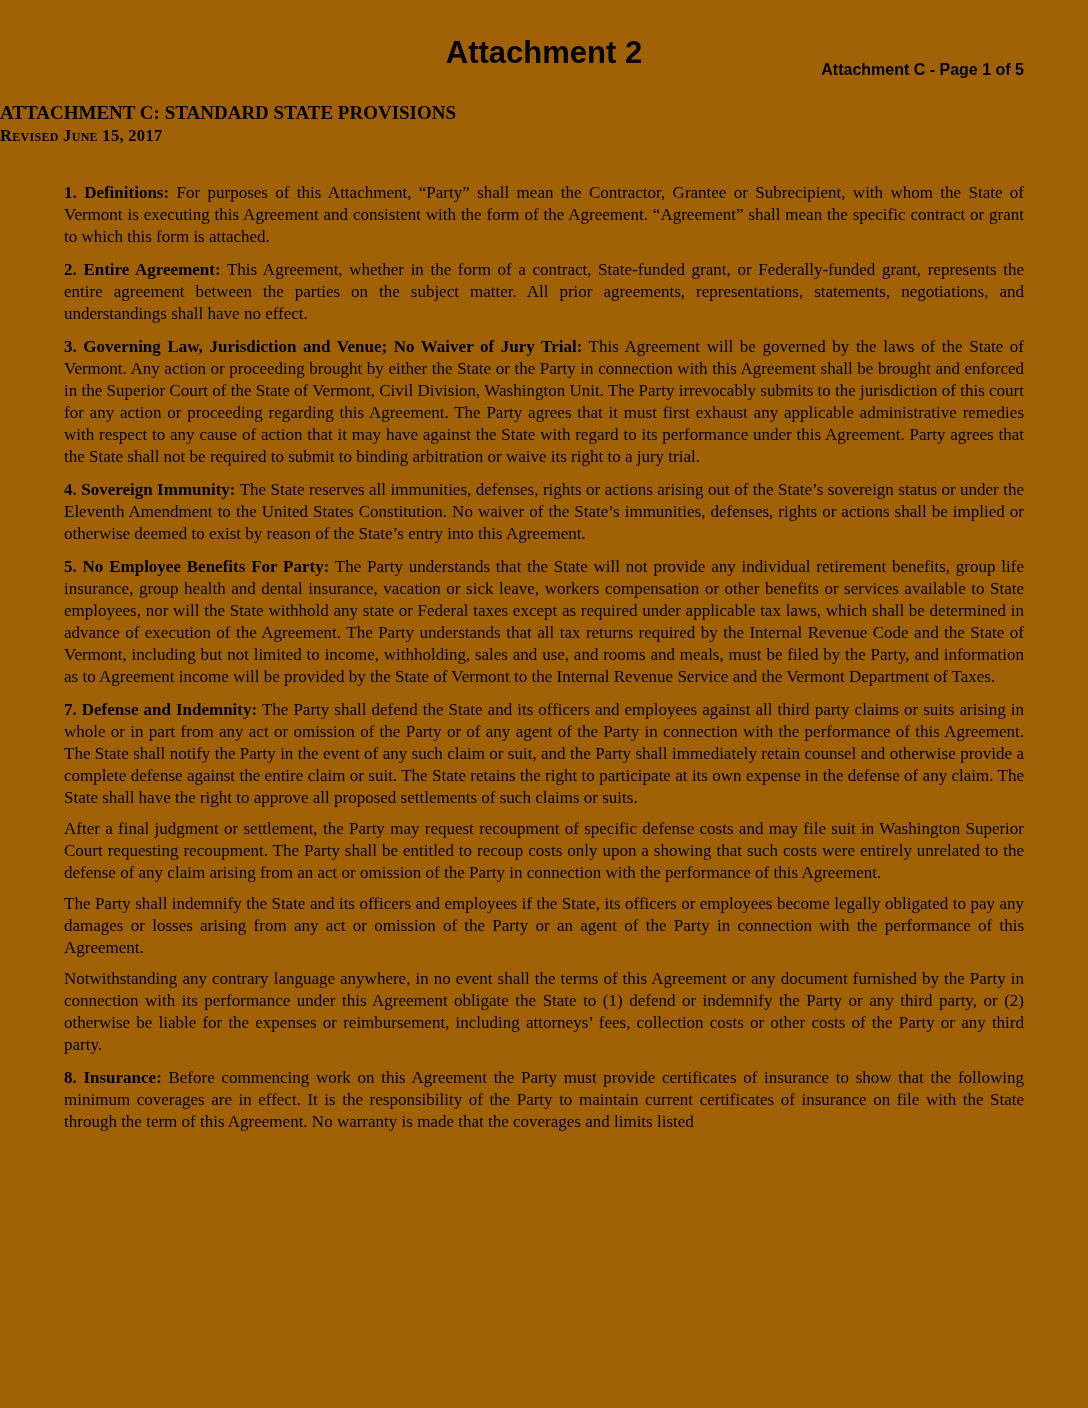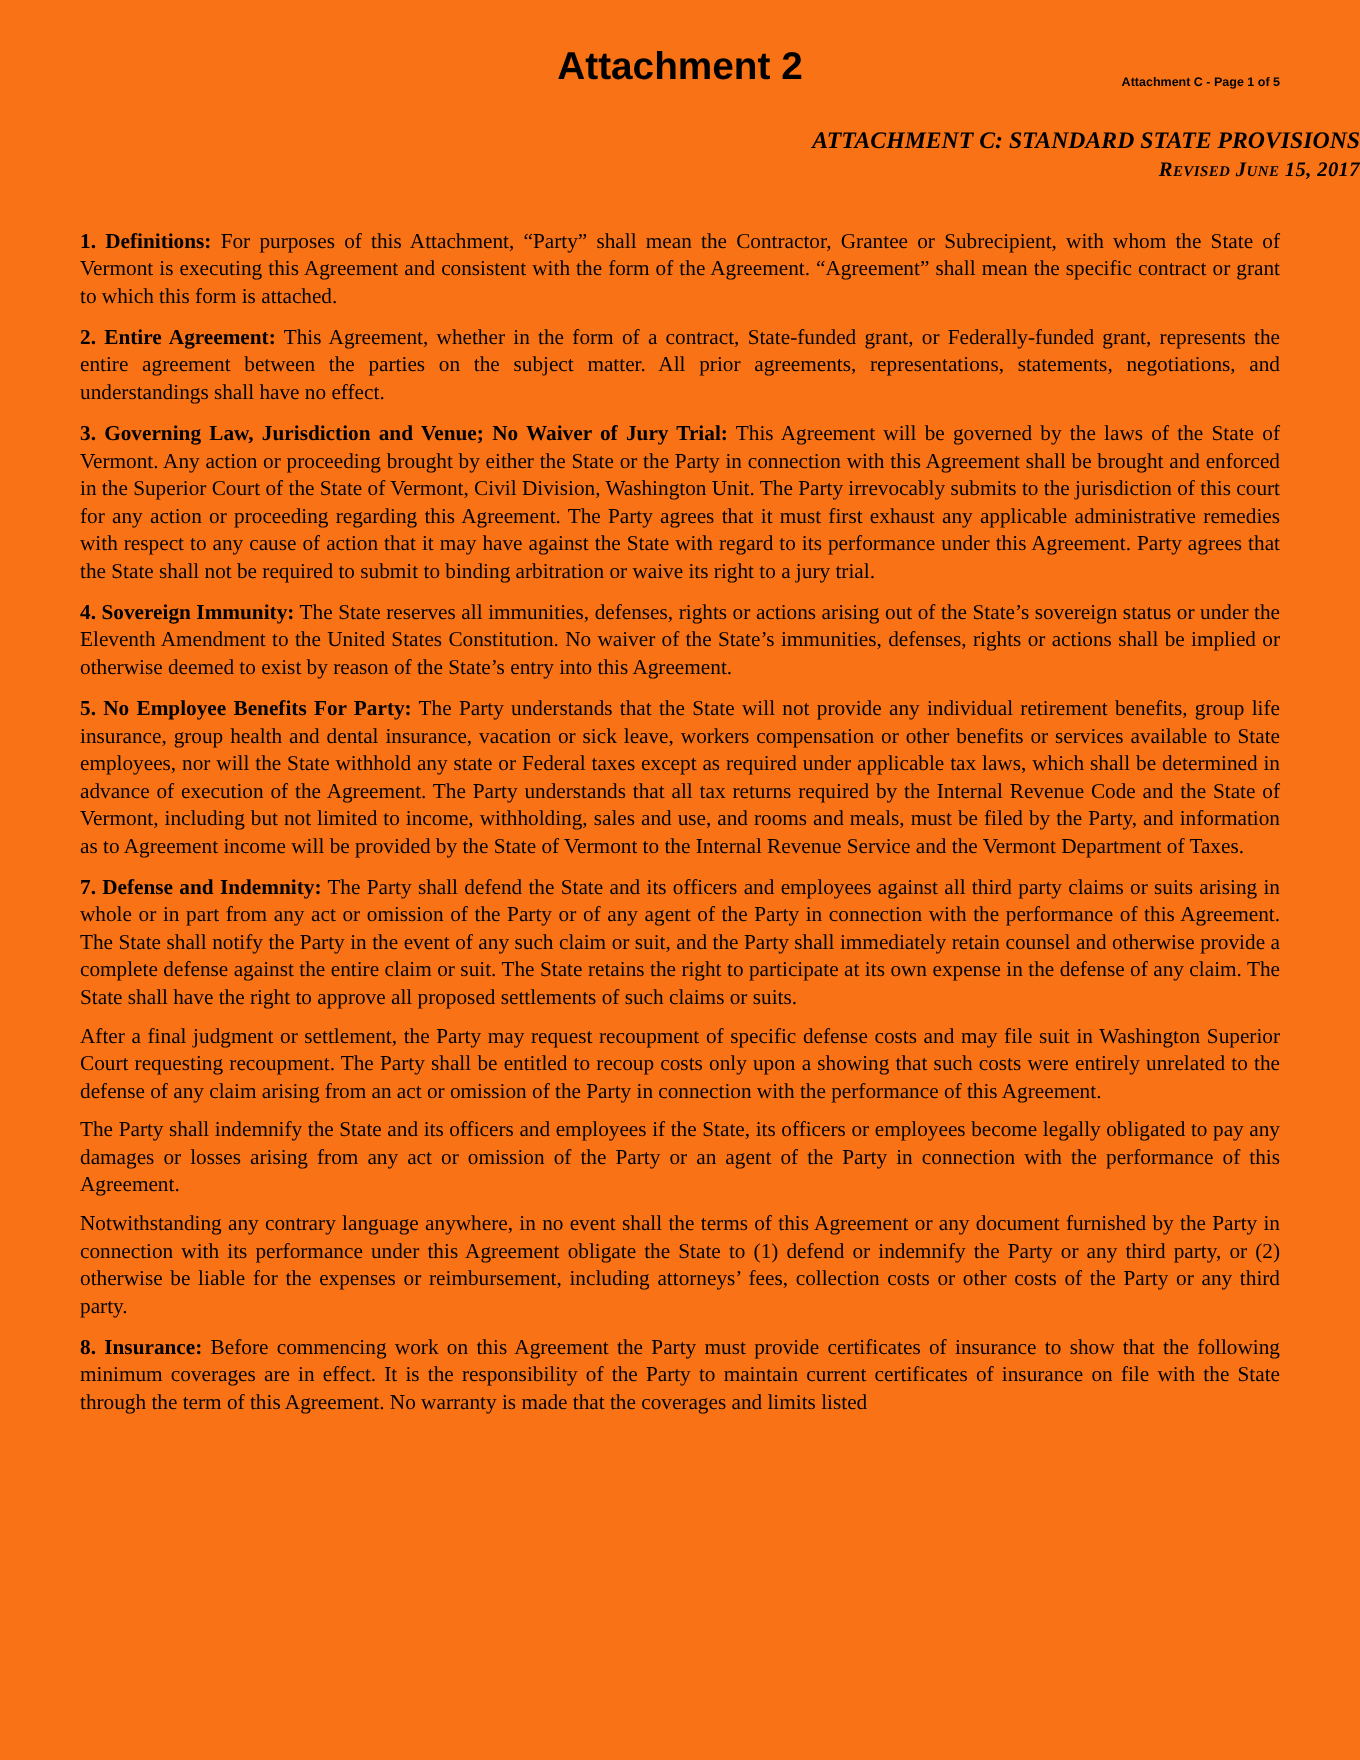--- a/index.html
+++ b/index.html
@@ -4,21 +4,21 @@
 <style>
   html, body {
     margin: 0;
     padding: 0;
     background: #ffffff;
   }
   .page {
     position: relative;
     width: 1088px;
     height: 1408px;
-    background: #f97316;
+    background: #a16207;
     color: #000000;
     overflow: hidden;
     font-family: "Liberation Serif", serif;
   }
   .doc-title {
     position: absolute;
     top: 36px;
     left: 0;
     width: 100%;
     text-align: center;
@@ -26,32 +26,31 @@
     font-weight: bold;
     font-size: 31px;
     line-height: 34px;
   }
   .page-label {
     position: absolute;
     top: 61px;
     right: 64px;
     font-family: "Liberation Sans", sans-serif;
     font-weight: bold;
-    font-size: 10px;
+    font-size: 16px;
   }
   .headings {
     position: absolute;
     top: 101px;
     left: 0;
     width: 100%;
-    text-align: right;
+    text-align: left;
     font-weight: bold;
     font-size: 19px;
     line-height: 23px;
-    font-style: italic;
   }
   .headings .rev {
     font-size: 16.5px;
     font-variant: small-caps;
     letter-spacing: 0.3px;
   }
   .doc-body {
     position: absolute;
     top: 182px;
     left: 64px;

